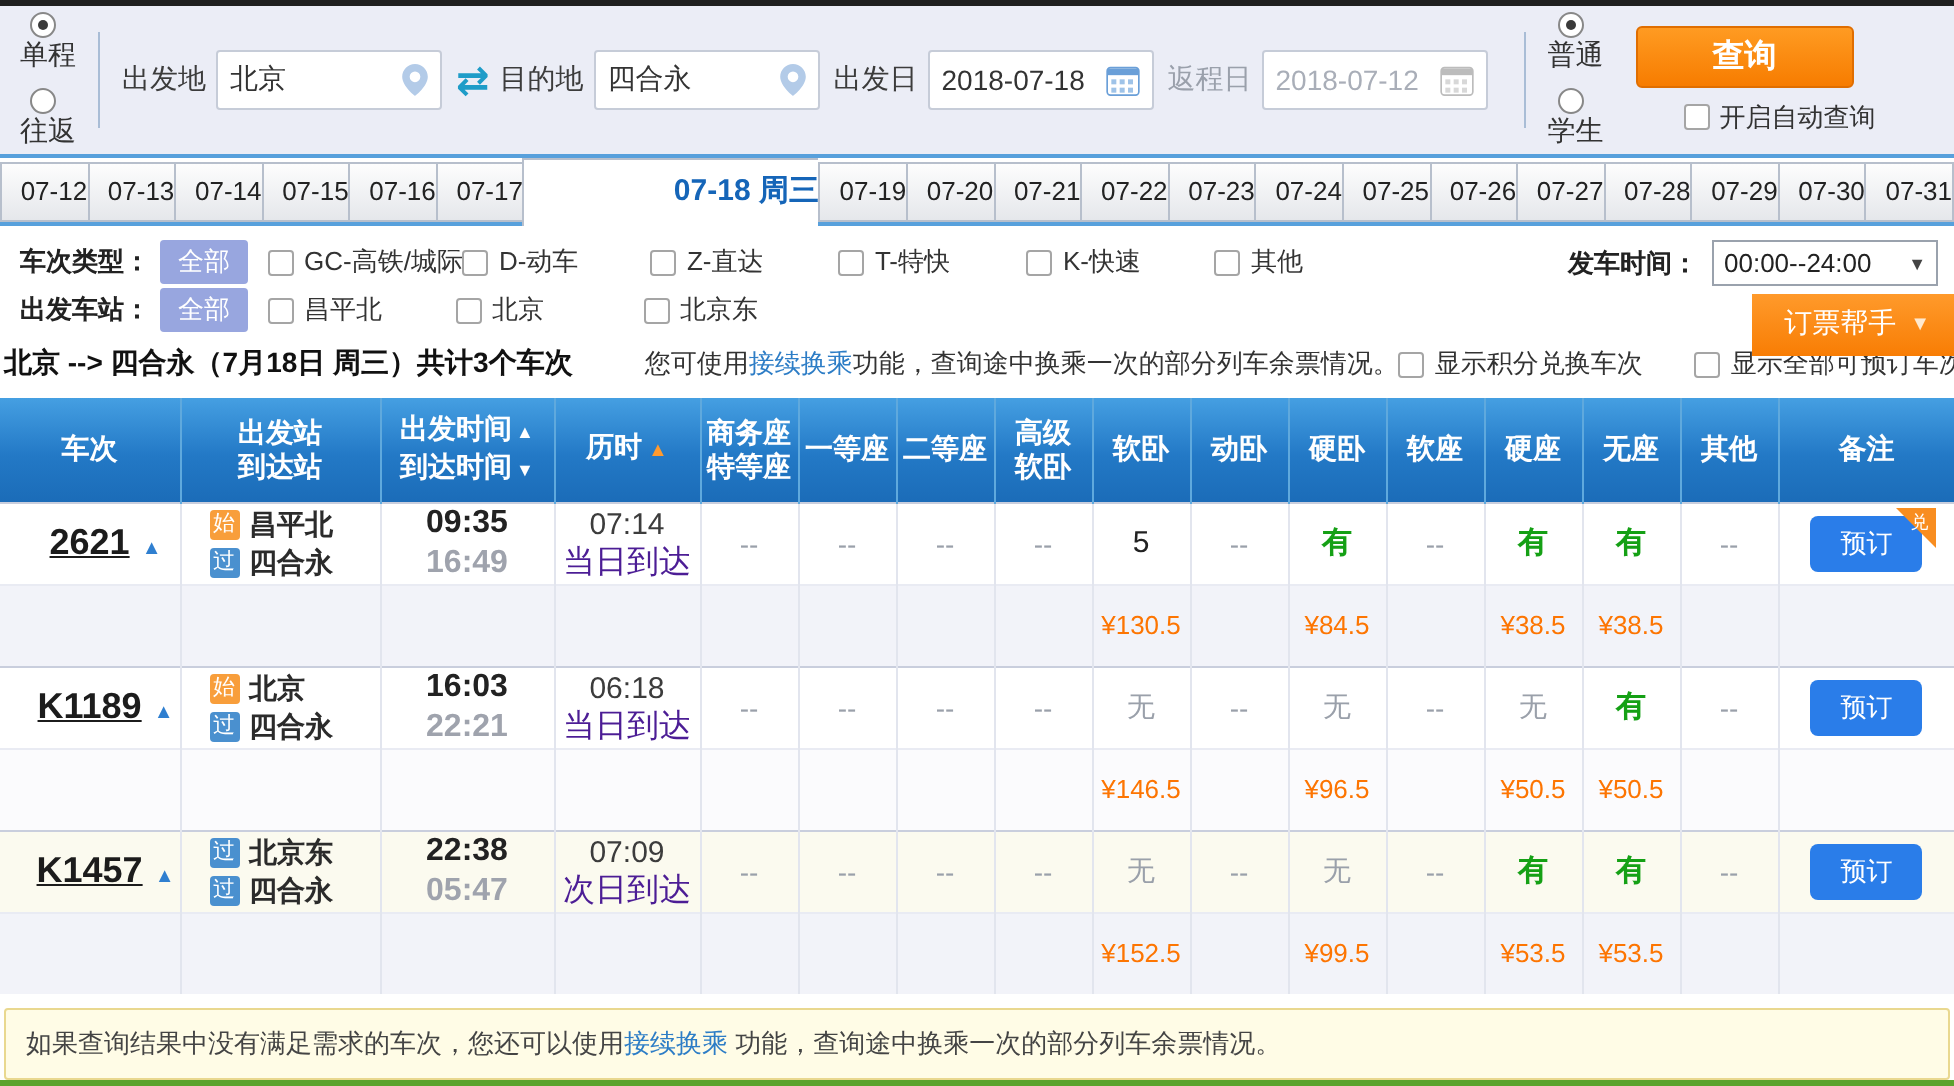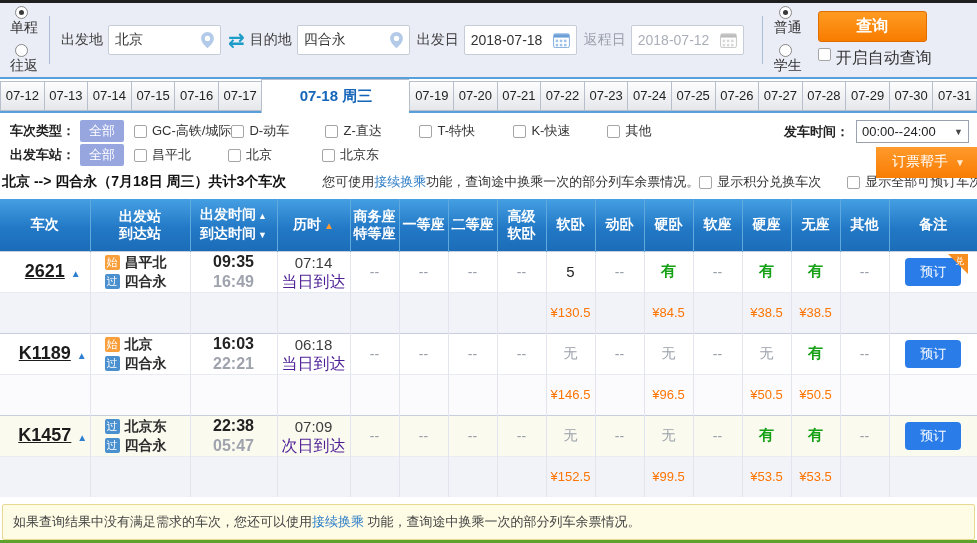--- a/index.html
+++ b/index.html
@@ -24,25 +24,25 @@
   .radio.checked::after { content:''; position:absolute; left:3px; top:3px; width:5px; height:5px; border-radius:50%; background:#3a3a3a; }
   .cb { width:13px; height:13px; border:1px solid #a5a5a5; border-radius:2px; background:#fff; display:inline-block; margin-right:5px; flex:none; }
   .fld { display:flex; align-items:center; gap:5px; font-size:14px; color:#3c3c3c; margin-right:7px;justify-content:flex-end; }
   .fld .glabel { color:#9aa0ab; }
   .ibox { display:flex; align-items:center; justify-content:space-between; background:#fff; border:1px solid #c6ccd8; border-radius:2px; height:30px; width:113px; padding:0 6px; }
   .ibox .val { font-size:14px; color:#333; overflow:hidden; }
   .ibox.disabled .val { color:#a9aeb8; }
   .swapicon { color:#1e9cc8; font-weight:bold; font-size:20px; margin:0 5px 0 0; cursor:pointer; }
   .query-col { display:flex; flex-direction:column; gap:6px; margin-left:6px; align-items:flex-start; }
   .query-btn { width:109px; height:31px; background:linear-gradient(#ff9b22,#f77c00); border:1px solid #e06e00; border-radius:3px; color:#fff; font-size:16px; font-weight:bold; cursor:pointer; font-family:inherit; }
-  .auto-check { display:flex; font-size:16px; cursor:pointer; }
+  .auto-check { display:flex; align-items:center; font-size:13px; cursor:pointer;margin-left:24px; }
 
   
   .datetabs { display:flex; height:34px; align-items:flex-end; background:#fff; border-bottom:2px solid #57a0dc; }
-  .tab { flex:1 1 auto; height:30px; line-height:28px; text-align:center; font-size:13px; color:#222;
+  .tab { flex:1 1 auto; height:30px; line-height:28px; text-align:right; font-size:13px; color:#222;
     background:linear-gradient(#fdfdfd,#e5e7eb); border:1px solid #b7bfcc; border-right:none; cursor:pointer; overflow:hidden; }
   .tab:last-child { border-right:1px solid #b7bfcc; }
   .tab.active { flex:0 0 148px; height:34px; line-height:32px; background:#fff; color:#1565b8; font-weight:bold; font-size:15px; border-bottom:none; margin-bottom:-2px; }
 
   
   .filters { position:relative; padding:6px 0 3px 10px; background:#fff; font-size:13px; }
   .filter-row { display:flex; align-items:center; height:24px; }
   .flabel { font-weight:bold; color:#222; flex:none; }
   .all-badge { background:#98a6df; color:#fff; padding:2px 9px; border-radius:2px; margin:0 10px 0 5px; font-size:13px; cursor:pointer; flex:none; }
   .opt { display:inline-flex; align-items:center; flex:0 0 94px; white-space:nowrap; cursor:pointer; }

